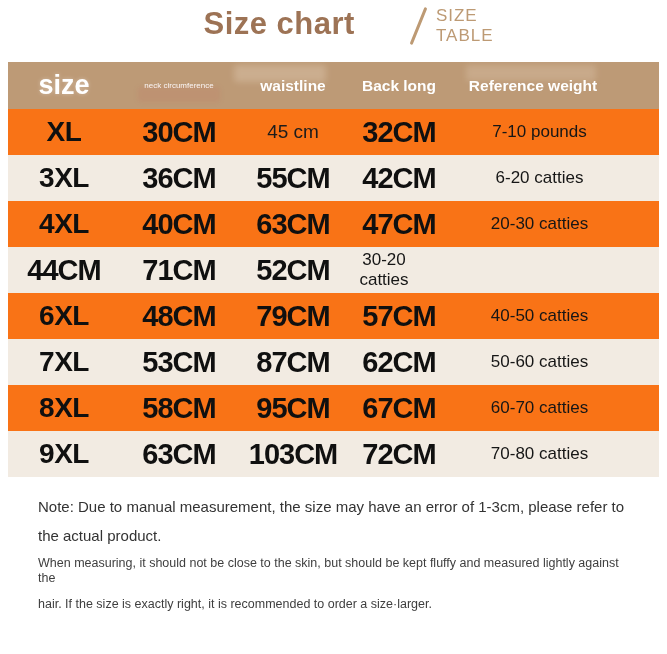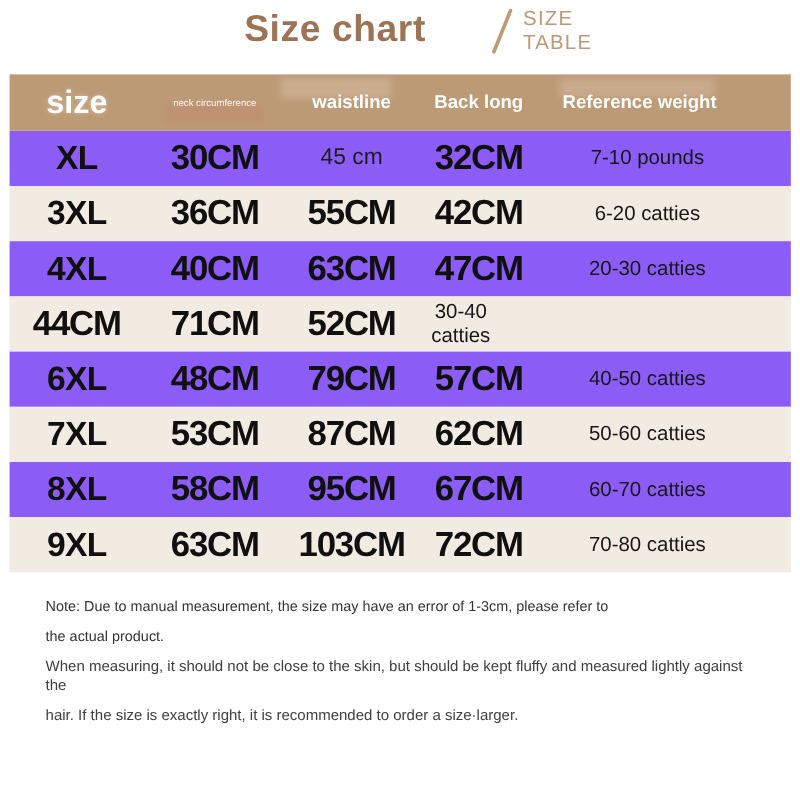--- a/index.html
+++ b/index.html
@@ -52,31 +52,31 @@
   }
   .cell{text-align:center;}
   .h-size{font-size:27px;font-weight:700;text-shadow:0 0 4px rgba(255,255,255,0.35);}
   .h-neck{font-size:8px;font-weight:400;}
   .h-mid{font-size:15.5px;font-weight:700;}
   .h-weight{font-size:15.5px;font-weight:700;padding-right:43px;}
   .artifact{position:absolute;border-radius:3px;pointer-events:none;}
   .a-neck{left:130px;top:25px;width:82px;height:15px;background:rgba(196,120,100,0.22);filter:blur(2px);}
   .a-waist{left:226px;top:3px;width:92px;height:17px;background:rgba(255,246,232,0.22);filter:blur(3px);}
   .a-weight{left:458px;top:3px;width:130px;height:16px;background:rgba(255,246,232,0.18);filter:blur(3px);}
-  .trow{height:46px;background:#8b5cf6;}
+  .trow{height:46px;background:#f97316;}
   .trow:nth-child(even){background:var(--row-alt-bg);}
   .v-size{font-size:28px;font-weight:700;letter-spacing:-0.5px;color:#101010;}
   .v-cm{font-size:29px;font-weight:700;letter-spacing:-1px;color:#101010;}
   .v-cm.small{font-size:19px;font-weight:400;letter-spacing:0;color:#1c1c1c;}
   .v-weight{font-size:17px;font-weight:400;color:#161616;}
   .col-weight{padding-right:30px;}
   
   .notes{margin:21px 40px 0 38px;}
   .notes p{margin:0 0 10px 0;}
-  .note-primary{font-size:12px;line-height:1.25;color:var(--note-dark);}
+  .note-primary{font-size:15px;line-height:1.25;color:var(--note-dark);}
   .note-secondary{font-size:12.5px;line-height:1.25;color:var(--note-gray);}
 </style>
 </head>
 <body>
 
 <div class="page">
 
   <header class="title-section">
     <h1 class="page-title">Size chart</h1>
     <div class="slash"></div>
@@ -157,21 +157,21 @@
       <div class="cell">
         <span class="v-cm">44CM</span>
       </div>
       <div class="cell">
         <span class="v-cm">71CM</span>
       </div>
       <div class="cell">
         <span class="v-cm">52CM</span>
       </div>
       <div class="cell col-weight">
-        <span class="v-weight">30-40 catties</span>
+        <span class="v-weight">30-20 catties</span>
       </div>
     </div>
 
     <div class="trow">
       <div class="cell">
         <span class="v-size">6XL</span>
       </div>
       <div class="cell">
         <span class="v-cm">48CM</span>
       </div>

